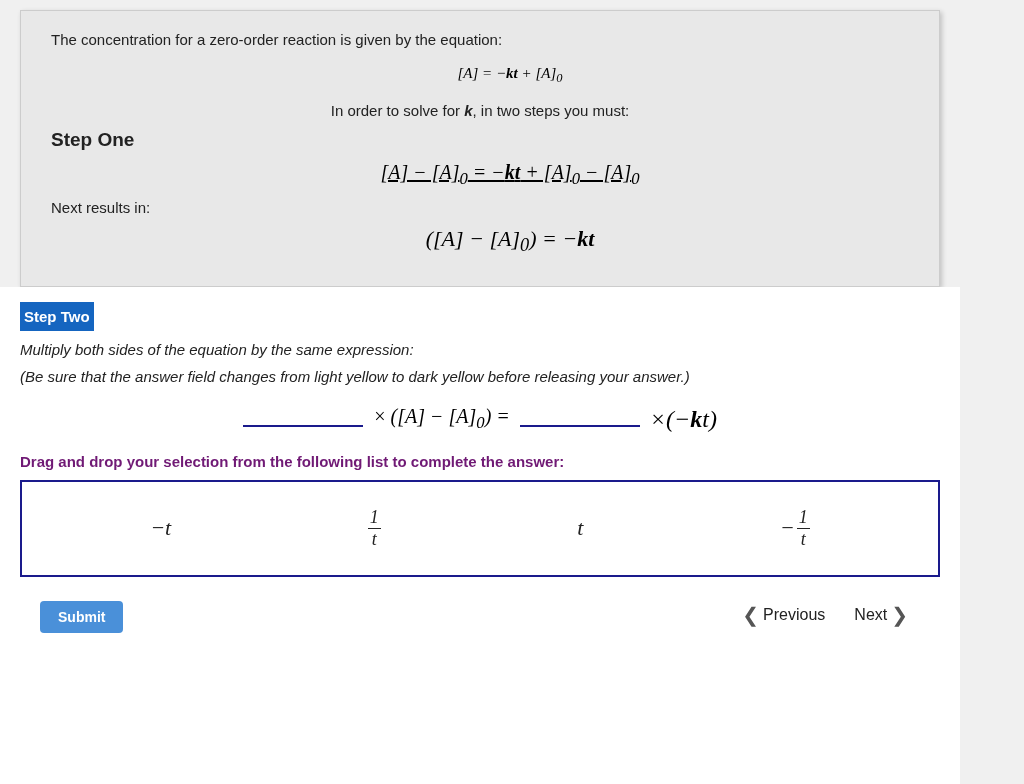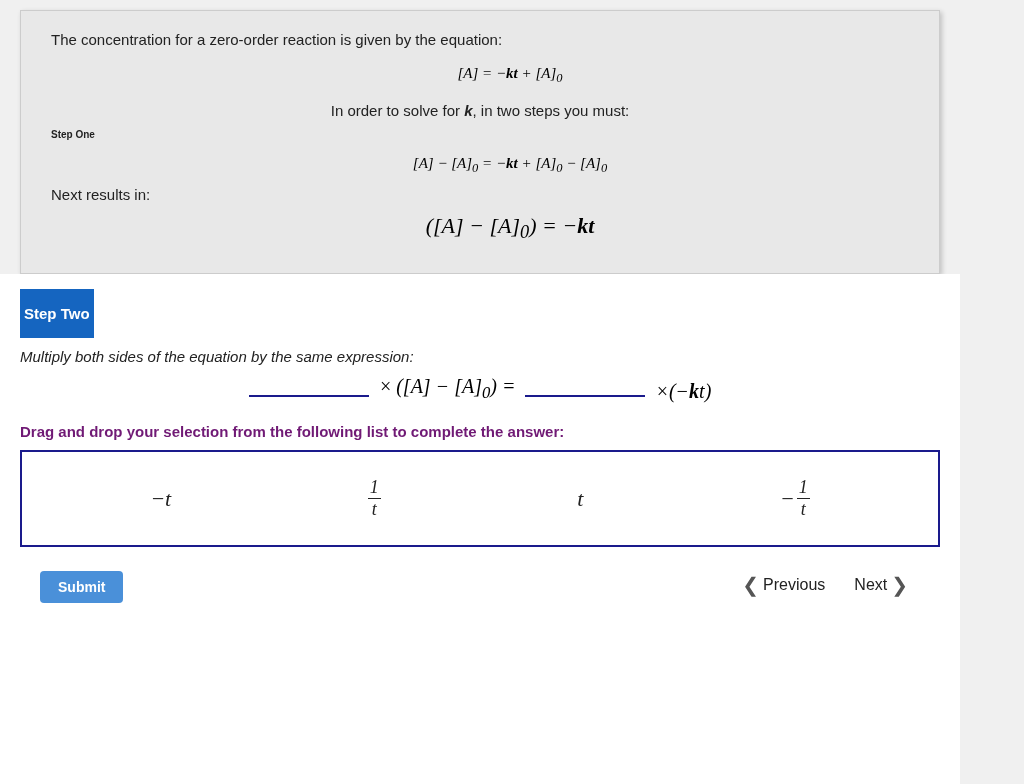--- a/index.html
+++ b/index.html
@@ -37,21 +37,21 @@
 
     .equation-block {
       text-align: center;
       margin: 10px 0 16px 60px;
       font-size: 20px;
       font-style: italic;
     }
 
     .step-label {
       font-family: Arial, sans-serif;
-      font-size: 10px;
+      font-size: 19px;
       font-weight: bold;
       color: #222;
       margin-bottom: 4px;
     }
 
     .instruction-text {
       font-family: Arial, sans-serif;
       font-size: 15px;
       color: #222;
       margin-bottom: 10px;
@@ -86,21 +86,21 @@
       flex: 1;
     }
 
     .step-two-header {
       display: inline-block;
       background: #1565c0;
       color: white;
       font-family: Arial, sans-serif;
       font-size: 15px;
       font-weight: bold;
-      padding: 16px 4px;
+      padding: 6px 4px;
       margin-bottom: 10px;
     }
 
     .multiply-text {
       font-family: Arial, sans-serif;
       font-size: 15px;
       color: #222;
       margin-bottom: 8px;
       font-style: italic;
     }
@@ -247,51 +247,52 @@
     </div>
 
     <p class="instruction-text">
       In order to solve for <strong><em>k</em></strong>, in two steps you must:
     </p>
 
     <p class="step-label">Step One</p>
 
 
     <div class="equation-block2">
-      <span style="font-style:italic; font-size:15px;">
+      <span style="font-style:italic; font-size:20px;text-decoration:underline;">
         [A] − [A]<sub>0</sub> = −<em><strong>k</strong><strong>t</strong></em> + [A]<sub>0</sub> − [A]<sub>0</sub>
       </span>
     </div>
 
     <p class="result-text">Next results in:</p>
 
     <div class="equation-block3">
       <span style="font-style:italic; font-size:22px;">
         ([A] − [A]<sub>0</sub>) = −<em><strong>k</strong><strong>t</strong></em>
       </span>
     </div>
   </div>
 
   <div class="bottom-section">
 
     <div class="step-two-header">Step Two</div>
 
     <p class="multiply-text">Multiply both sides of the equation by the same expression:</p>
 
+    <p class="note-text">(Be sure that the answer field changes from light yellow to dark yellow before releasing your answer.)</p>
 
     
     <div class="equation-with-blanks">
       <div class="eq-part">
         <div class="blank-line"></div>
       </div>
       <span style="font-style:italic; font-size:20px;">× ([A] − [A]<sub>0</sub>) =</span>
       <div class="eq-part">
         <div class="blank-line"></div>
       </div>
-      <span style="font-style:italic; font-size:20px;">×(−<strong><em>k</em></strong><em>t</em>)</span>
+      <span style="font-style:italic; font-size:24px;">×(−<strong><em>k</em></strong><em>t</em>)</span>
     </div>
 
     <p class="drag-label">Drag and drop your selection from the following list to complete the answer:</p>
 
     
     <div class="drag-options-box">
 
       <div class="drag-option">
         <em>−t</em>
       </div>

